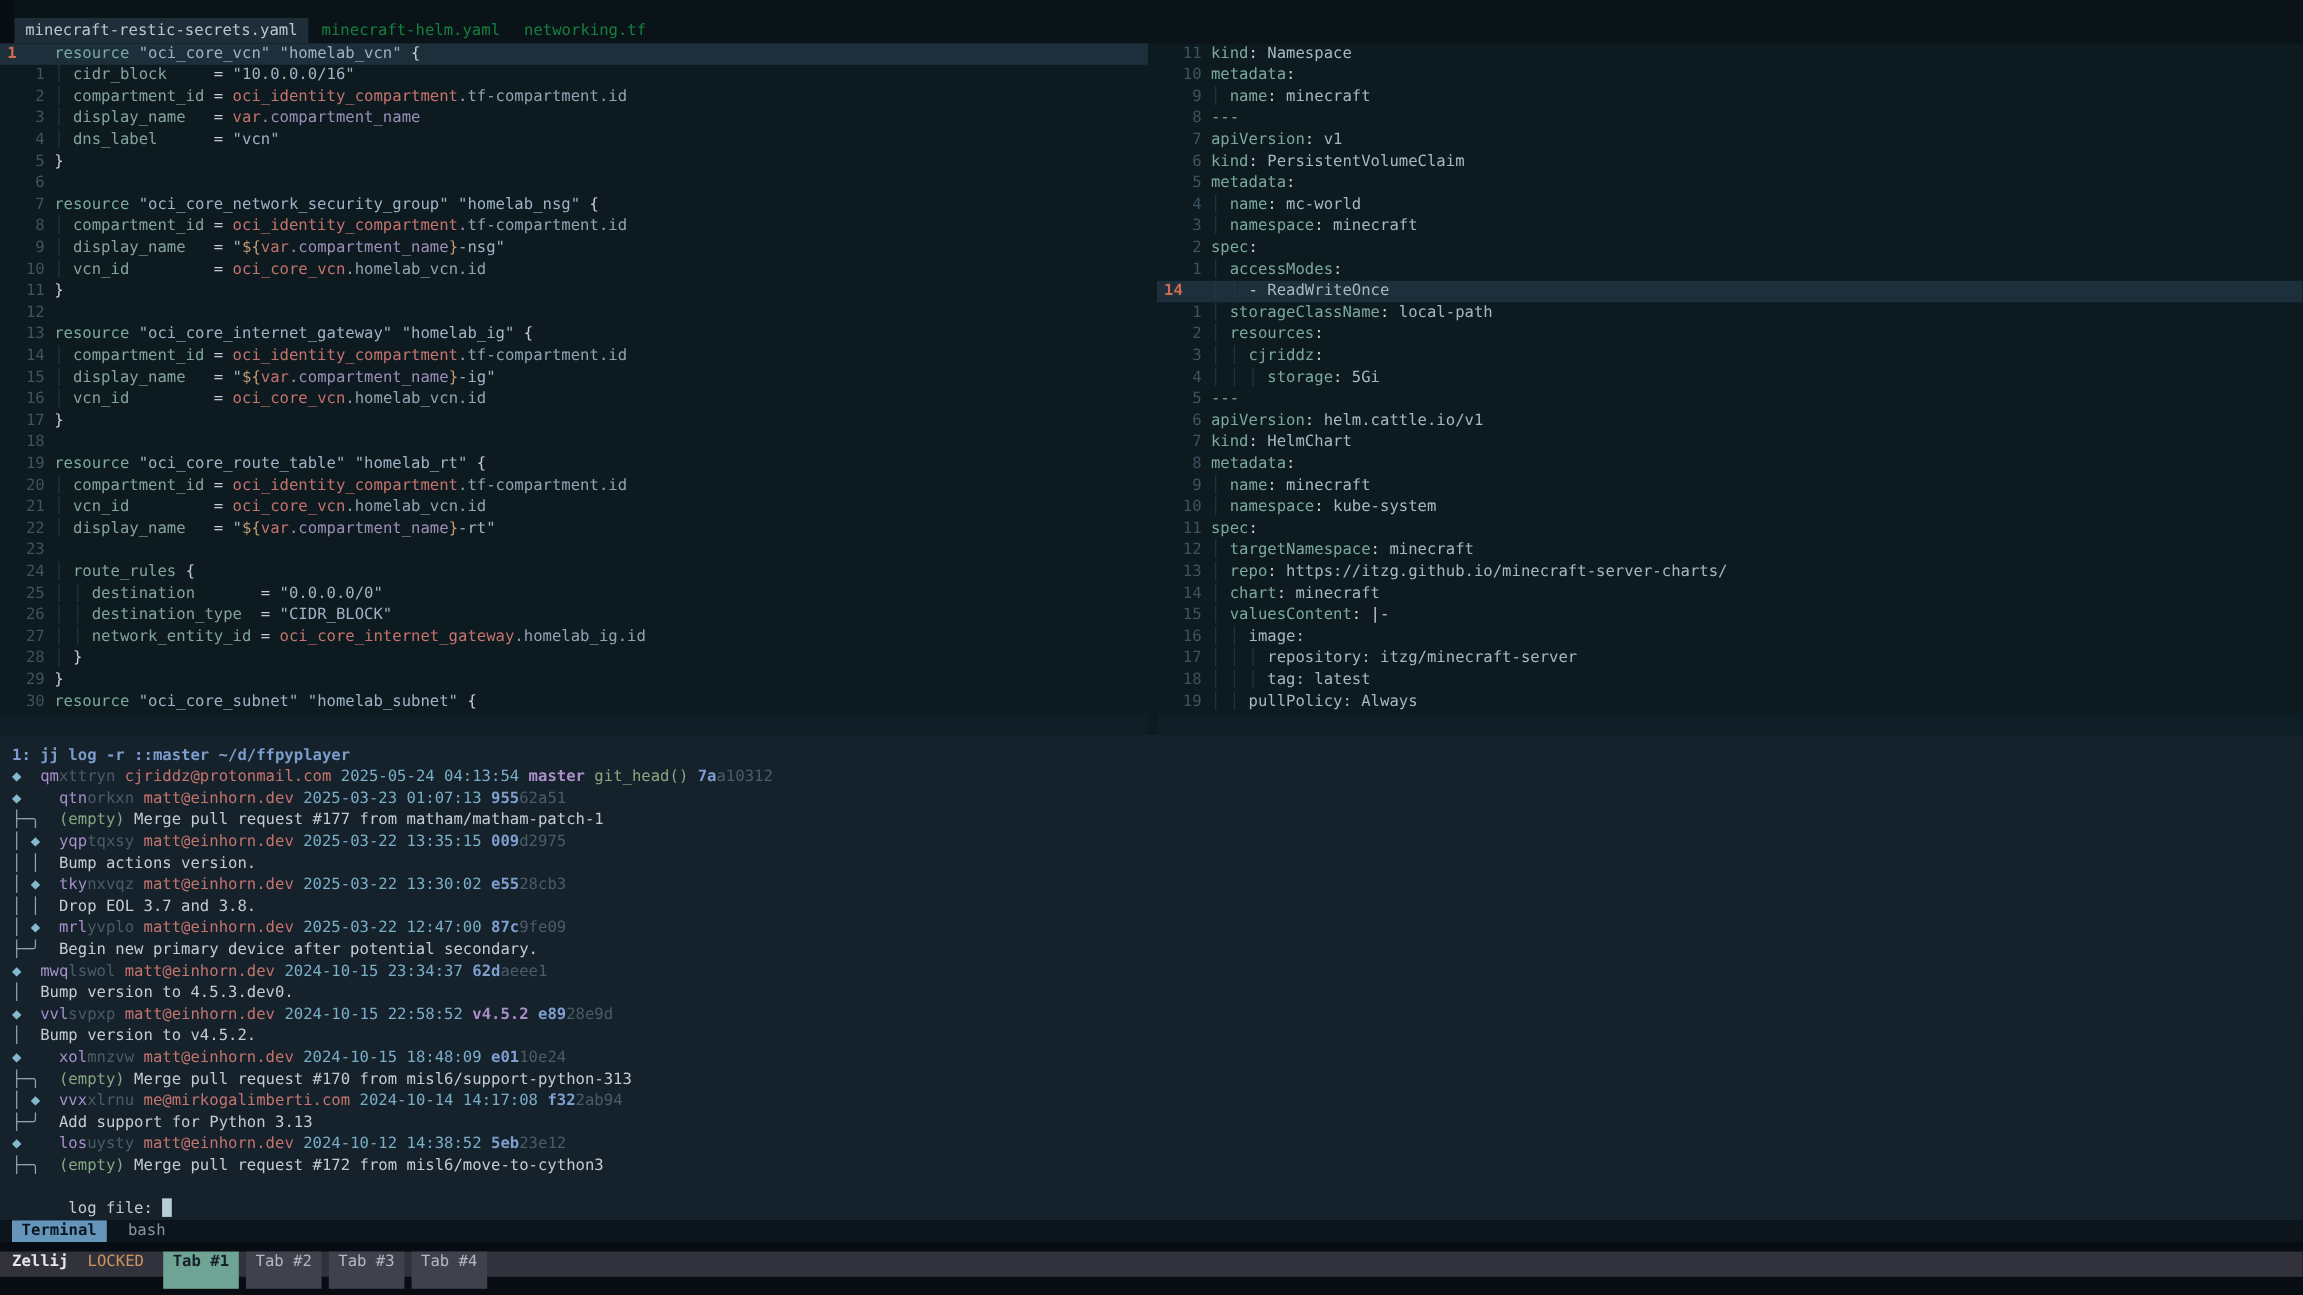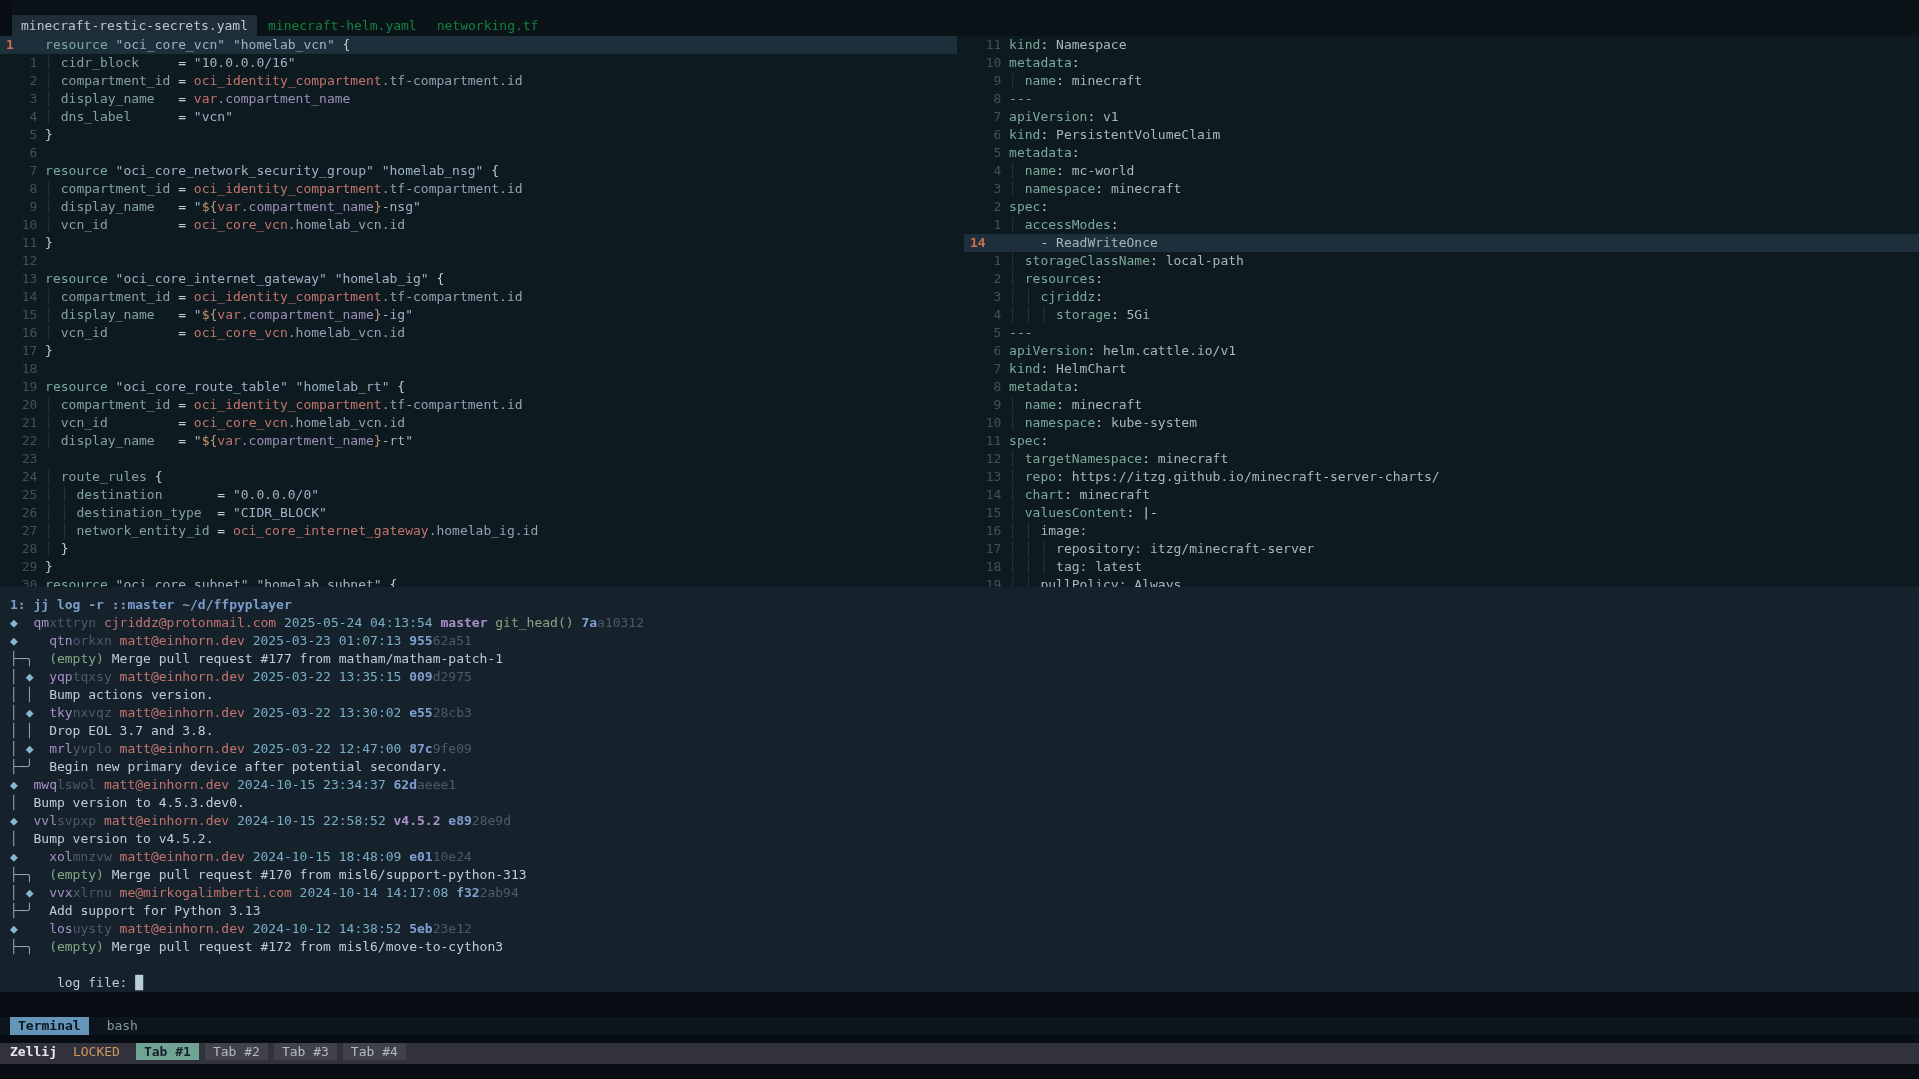--- a/index.html
+++ b/index.html
@@ -43,21 +43,21 @@
   .s-red{color:#c4736d}
   .s-prop{color:#8fa3b2}
   .s-pur{color:#9b8fb8}
   .s-itp{color:#c39a70}
   .s-gd{color:#223641}
   .s-key{color:#7ba99a}
   .s-val{color:#a7b7c0}
   .s-doc{color:#7ba99a}
 
   
-  .terminal{position:absolute;top:587px;left:0;width:100%;height:405px;background:#15222c;padding:9px 0 12px 10px}
+  .terminal{position:absolute;top:612px;left:0;width:100%;height:405px;background:#15222c;padding:9px 0 12px 10px}
   .tline{height:18px;white-space:pre}
   .tline.title{color:#7c9dcc;font-weight:bold}
   .s-node{color:#84b8cc}
   .s-graph{color:#93a4ad}
   .s-cid{color:#a78fca;font-weight:normal}
   .s-cdim{color:#4c5c66}
   .s-email{color:#c4736d}
   .s-ts{color:#79aec6}
   .s-bm{color:#ab8fc9;font-weight:bold}
   .s-git{color:#86a87f}
@@ -73,21 +73,21 @@
     display:flex;align-items:center;padding-left:10px;gap:10px}
   .tchip{padding:0 8px;height:18px;line-height:18px;color:#8798a2;white-space:pre;cursor:default}
   .tchip.active{background:#6596ba;color:#0c1620;font-weight:bold}
 
   
   .zellij-bar{position:absolute;top:1043px;left:0;width:100%;height:21px;background:#32323d;
     display:flex;align-items:flex-start;padding-left:10px;gap:16px}
   .zj-app{color:#e6e6ec;font-weight:bold;white-space:pre}
   .zj-mode{color:#d0955c;font-weight:normal;white-space:pre}
   .zj-tabs{display:flex;gap:6px}
-  .ztab{padding:0 8px;height:17px;line-height:17px;background:#41414d;color:#b4b8c2;white-space:pre;cursor:default}
+  .ztab{padding:0 8px;height:31px;line-height:17px;background:#41414d;color:#b4b8c2;white-space:pre;cursor:default}
   .ztab.active{background:#6fa393;color:#16202a;font-weight:bold}
 </style>
 </head>
 <body>
 
 <div class="screen">
 
   <div class="bufferline">
     <div class="btabs">
         <span class="btab active">minecraft-restic-secrets.yaml</span>

